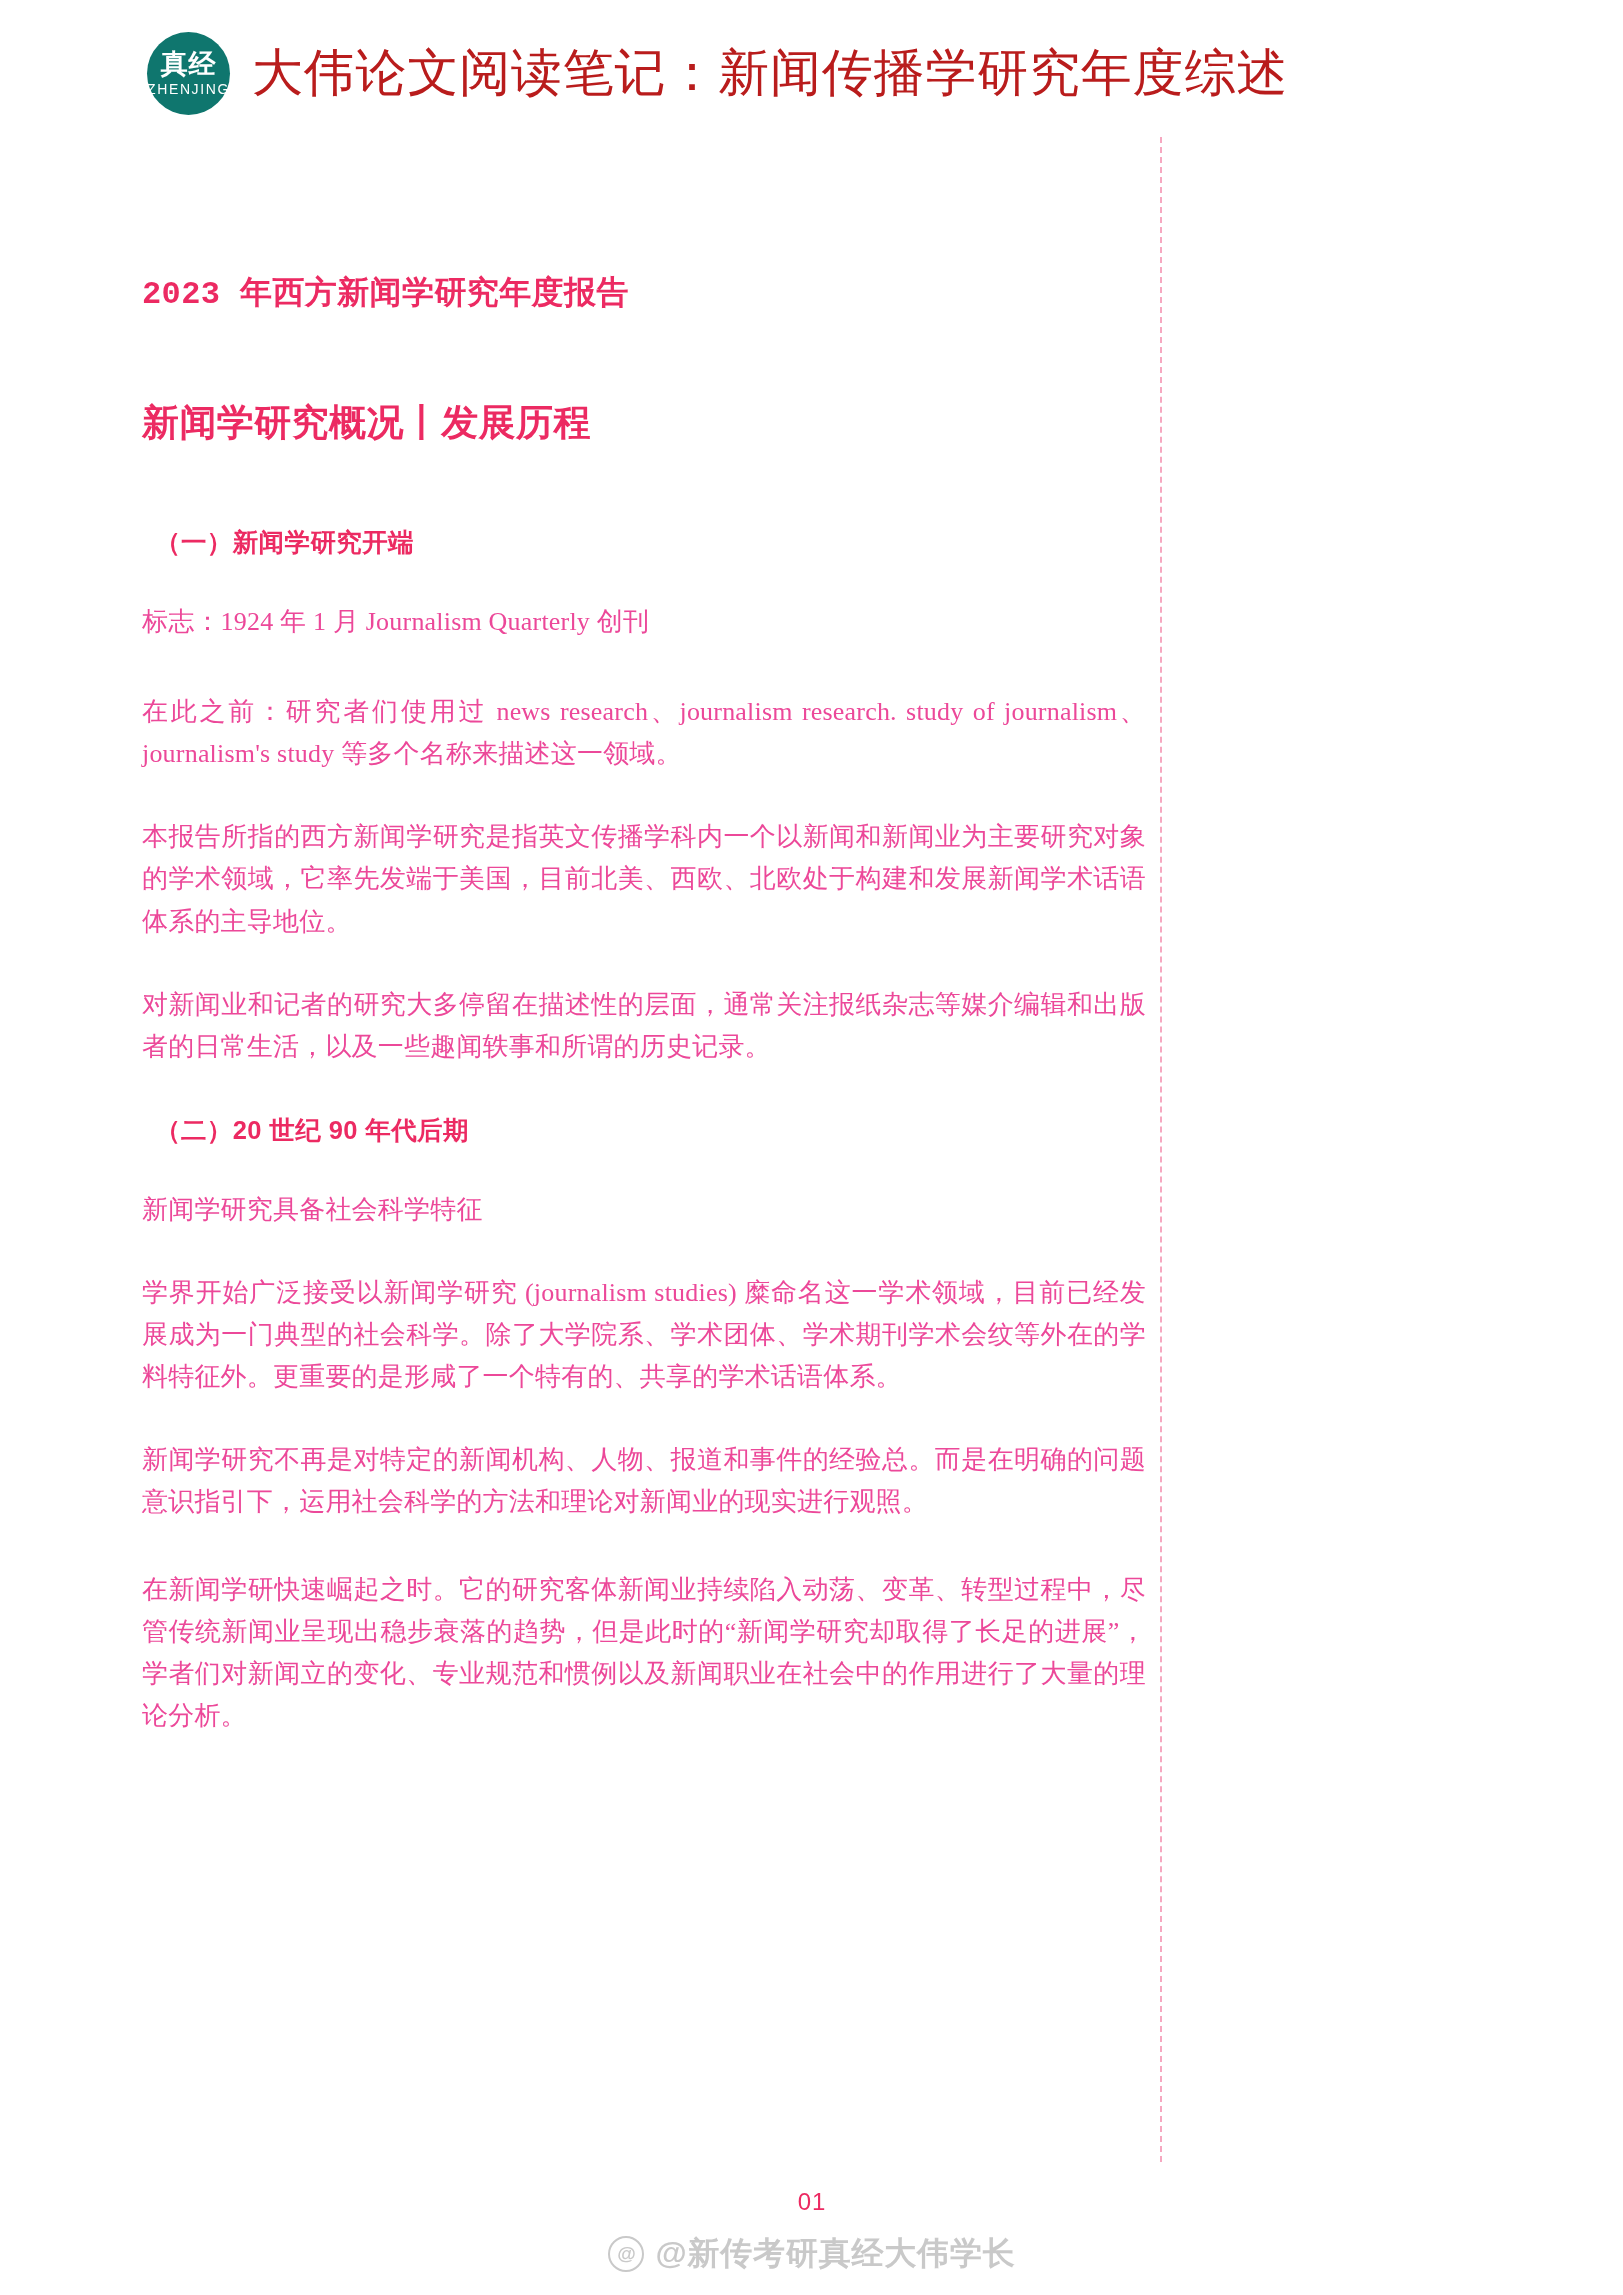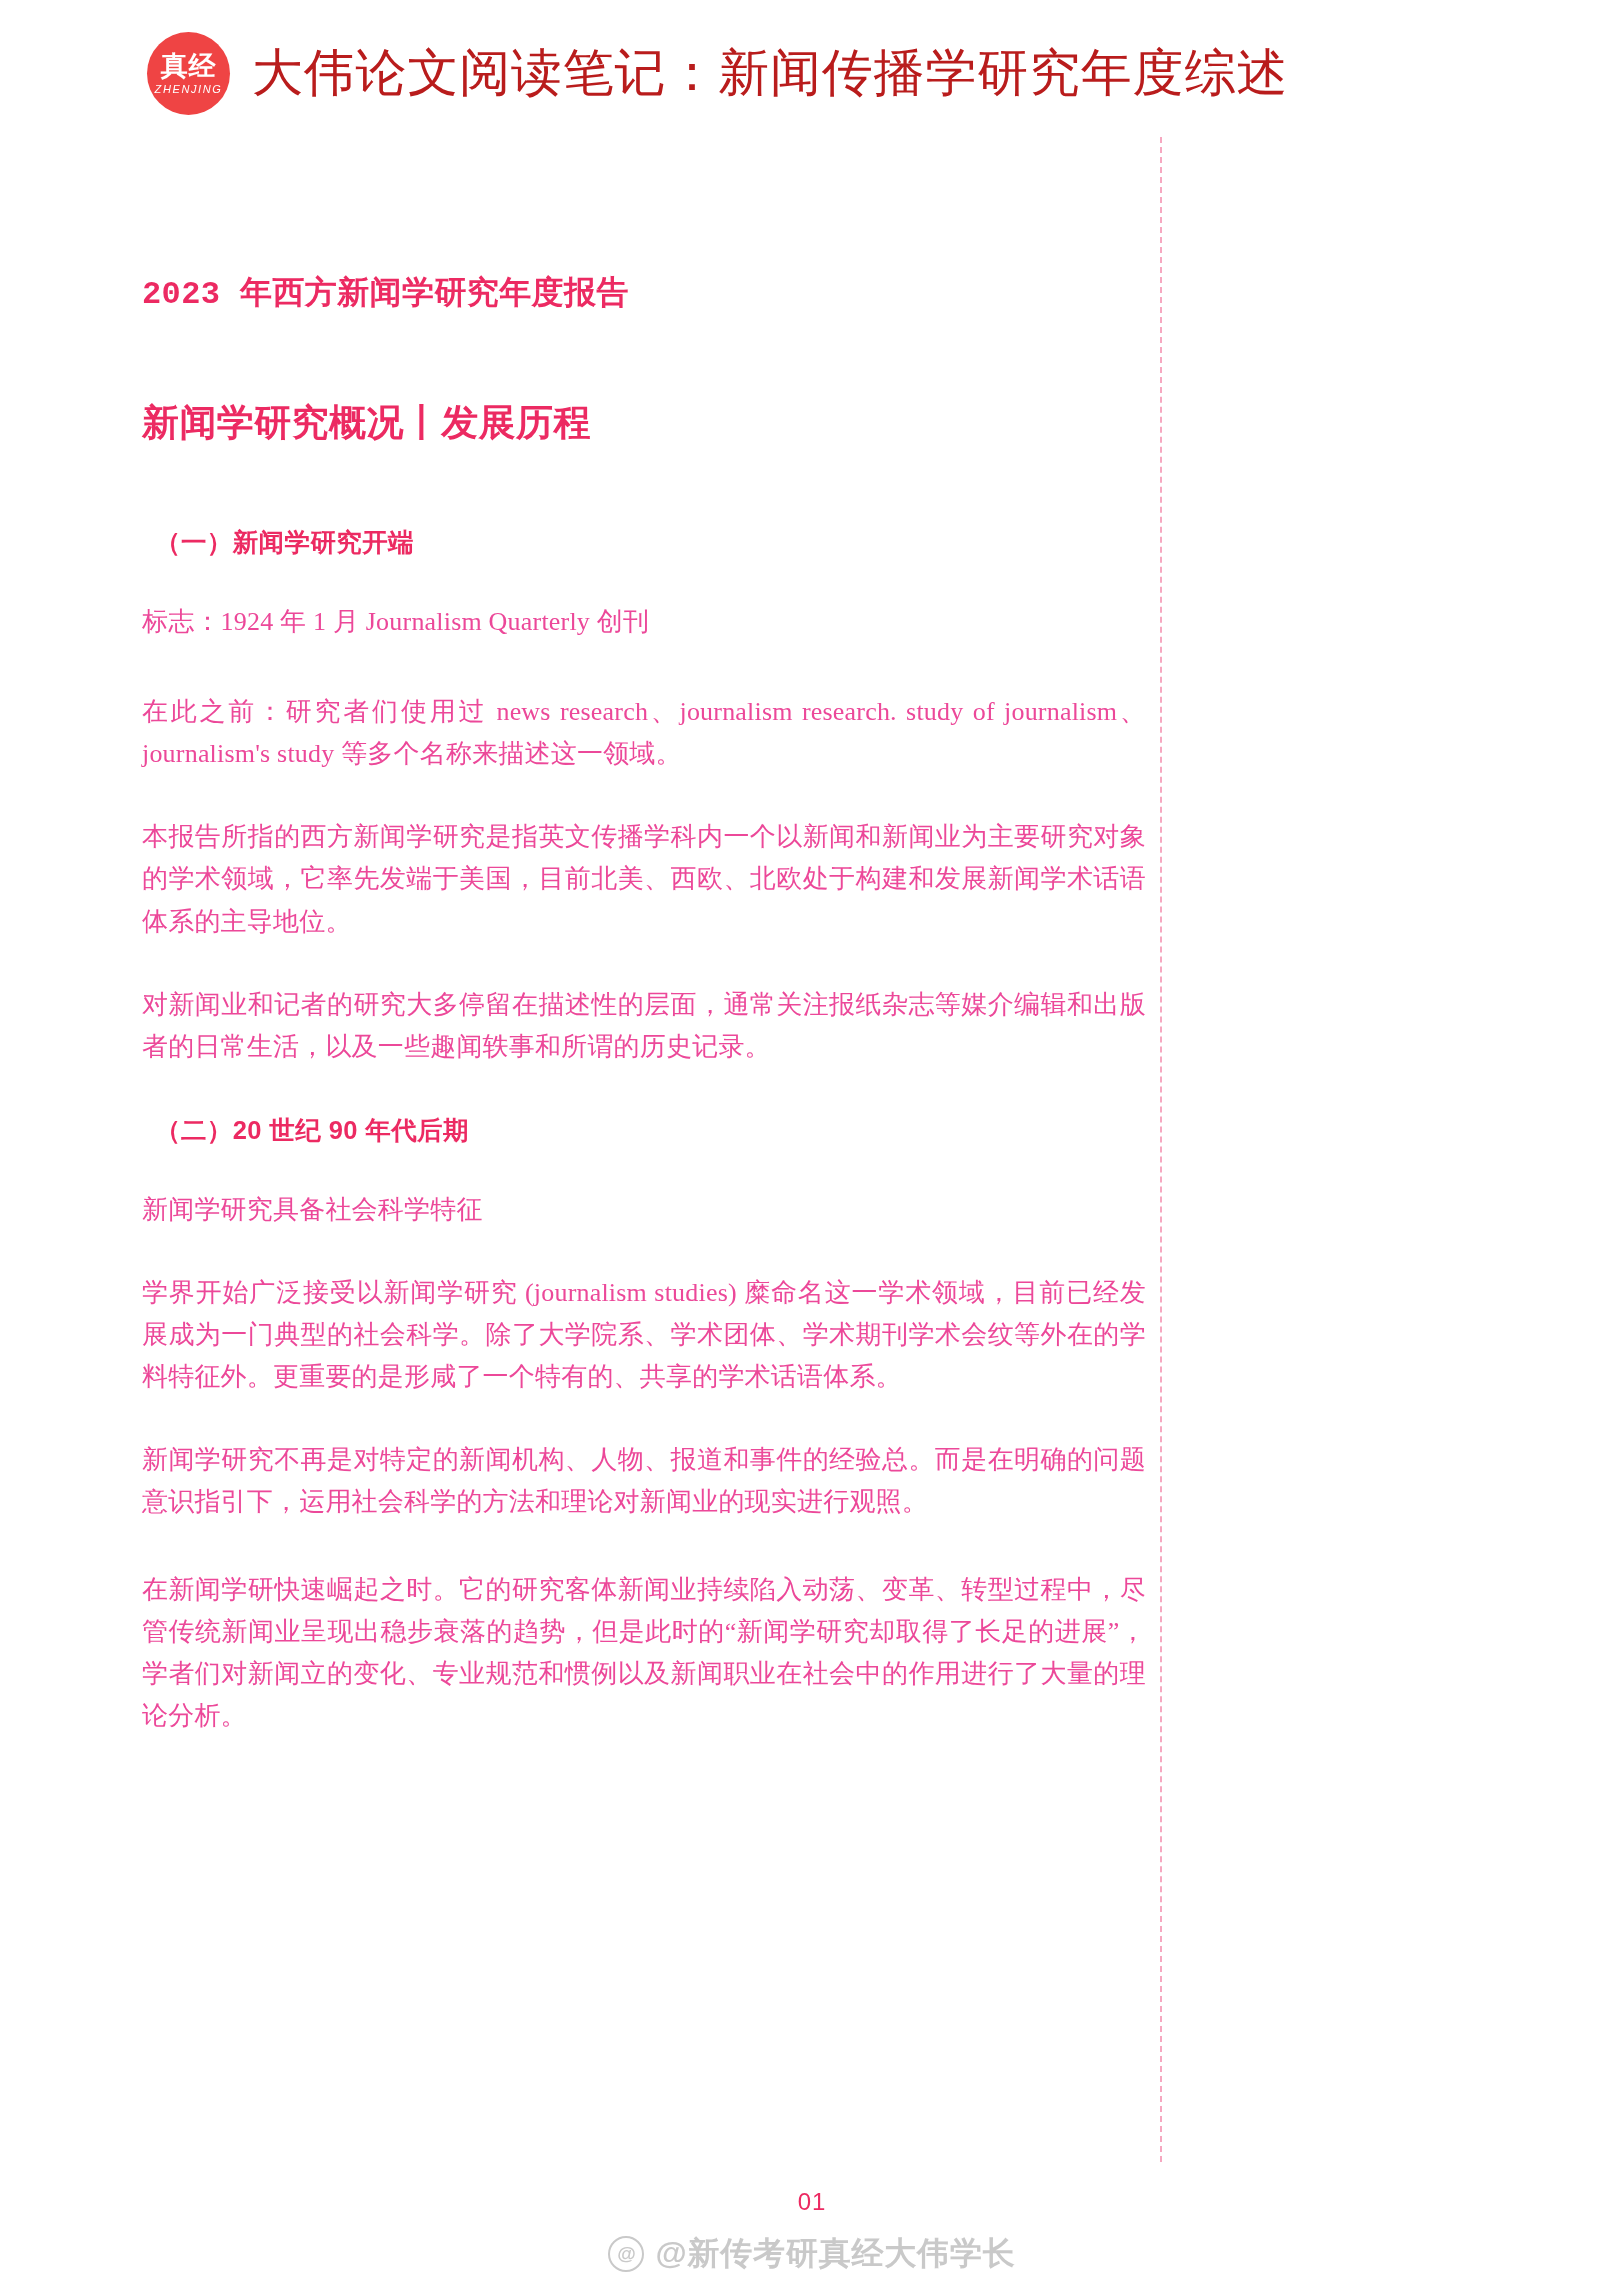--- a/index.html
+++ b/index.html
@@ -22,41 +22,40 @@
     top: 32px;
     left: 147px;
     display: flex;
     align-items: center;
     gap: 22px;
   }
   .logo {
     width: 83px;
     height: 83px;
     border-radius: 50%;
-    background: #ef4444;
+    background: #0f766e;
     display: flex;
     flex-direction: column;
     align-items: center;
     justify-content: center;
     color: #ffffff;
     line-height: 1;
     flex: none;
   }
   .logo-main {
     font-family: "Liberation Sans", sans-serif;
     font-weight: bold;
     font-size: 27px;
     letter-spacing: 0.8px;
   }
   .logo-sub {
     font-family: "Liberation Sans", sans-serif;
-    font-size: 11px;
+    font-size: 14px;
     letter-spacing: 1.6px;
     margin-top: 4px;
-    font-style: italic;
   }
   .header-title {
     font-family: "Liberation Sans", sans-serif;
     font-weight: normal;
     font-size: 51px;
     color: #b91c1c;
     letter-spacing: 0.8px;
     white-space: nowrap;
   }
 

